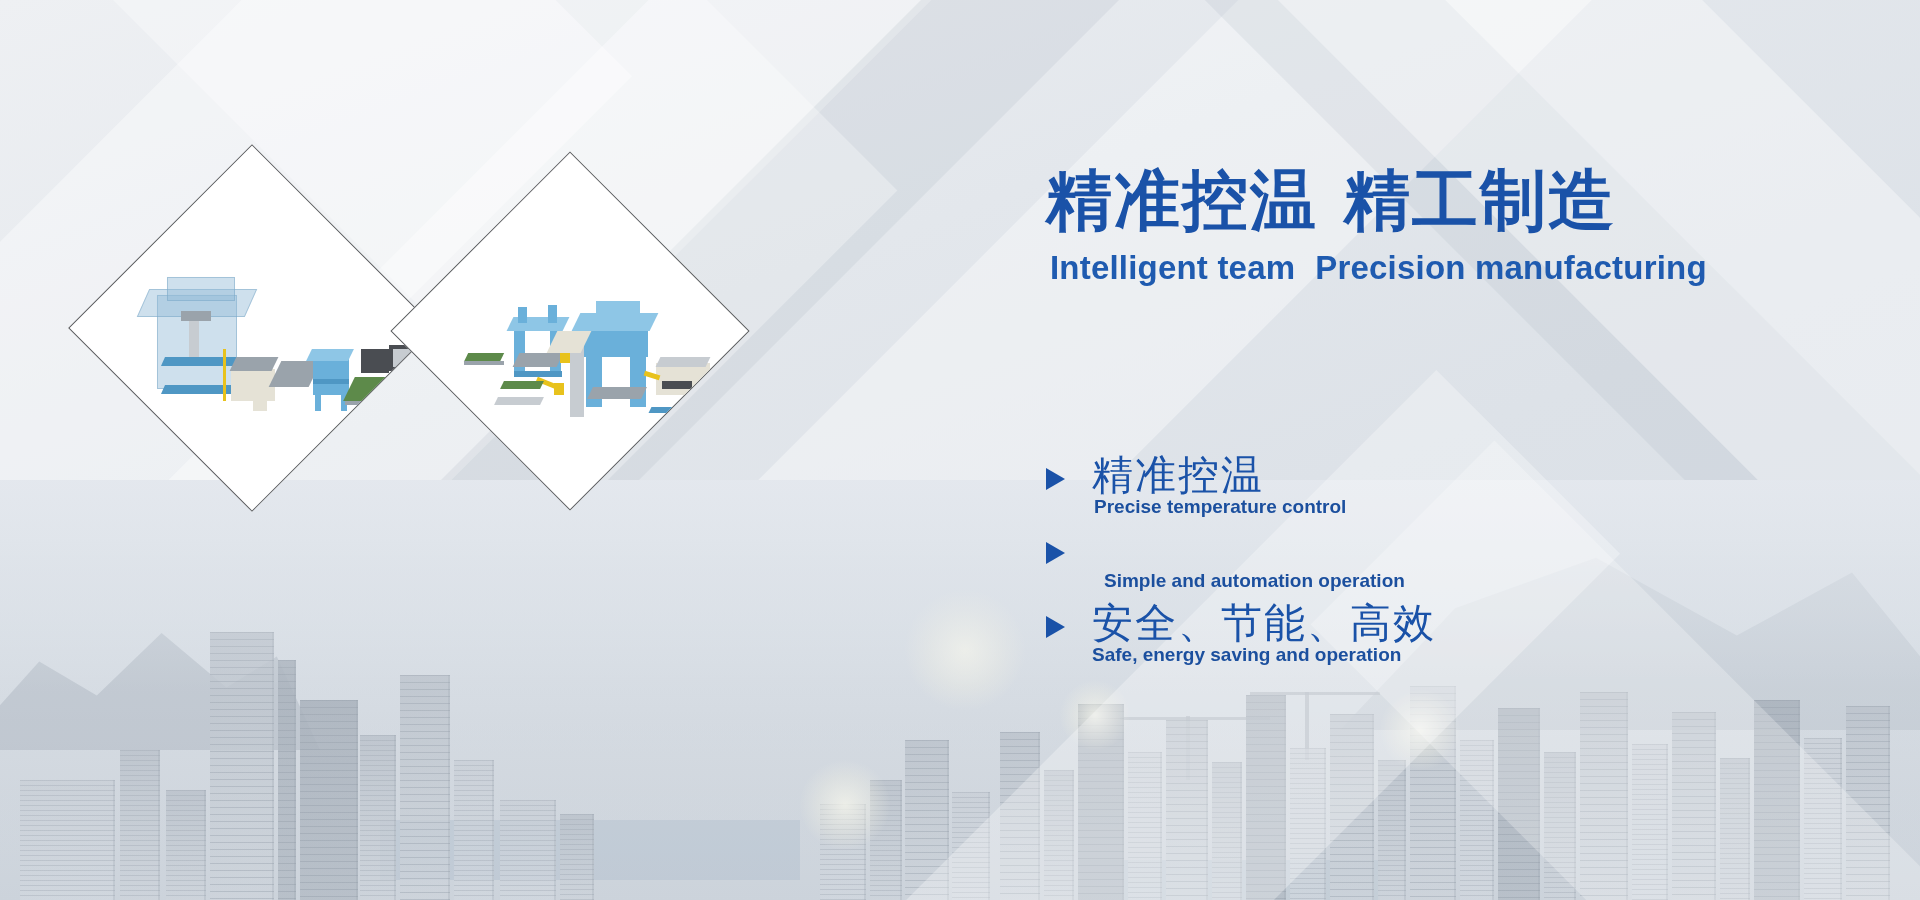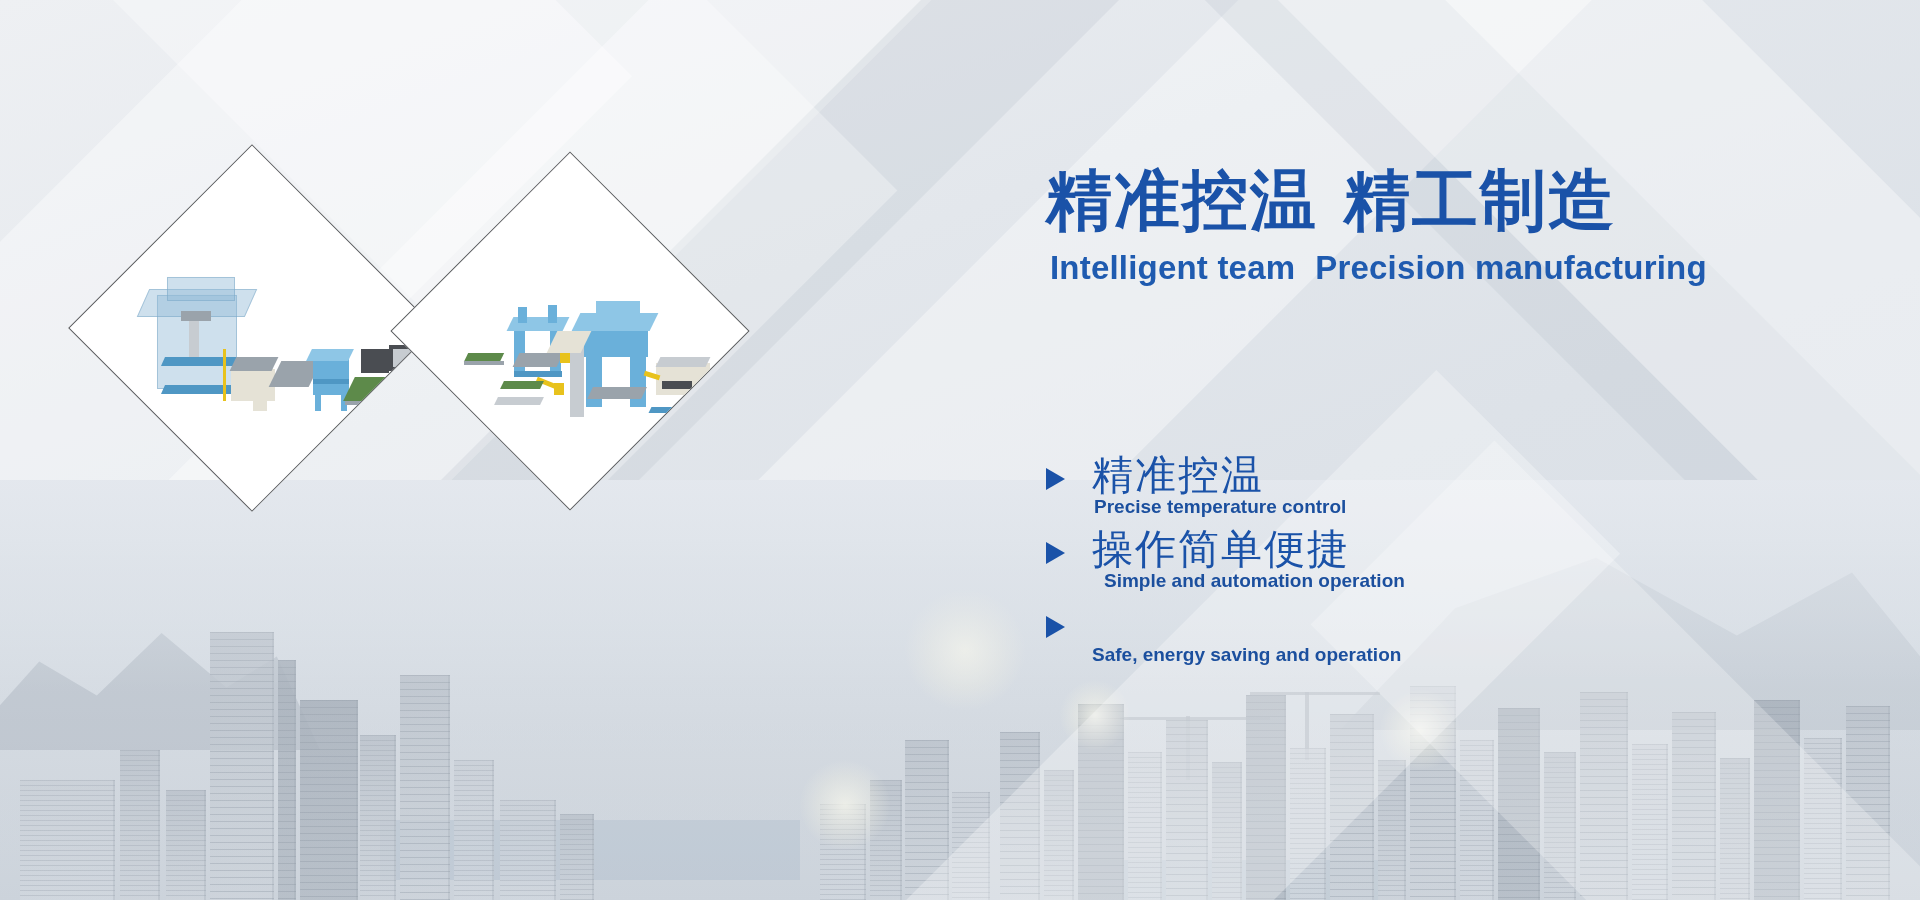--- a/index.html
+++ b/index.html
@@ -405,22 +405,22 @@
 
 
   <div class="features">
     <div class="feature">
       <span class="bullet-icon"></span>
       <span class="feature-cn">精准控温</span>
       <span class="feature-en">Precise temperature control</span>
     </div>
     <div class="feature">
       <span class="bullet-icon"></span>
-      <span class="feature-cn">操作简单便捷</span>
       <span class="feature-en">Simple and automation operation</span>
     </div>
     <div class="feature">
       <span class="bullet-icon"></span>
+      <span class="feature-cn">安全、节能、高效</span>
       <span class="feature-en">Safe, energy saving and operation</span>
     </div>
   </div>
 
 </div>
 
 </body></html>

